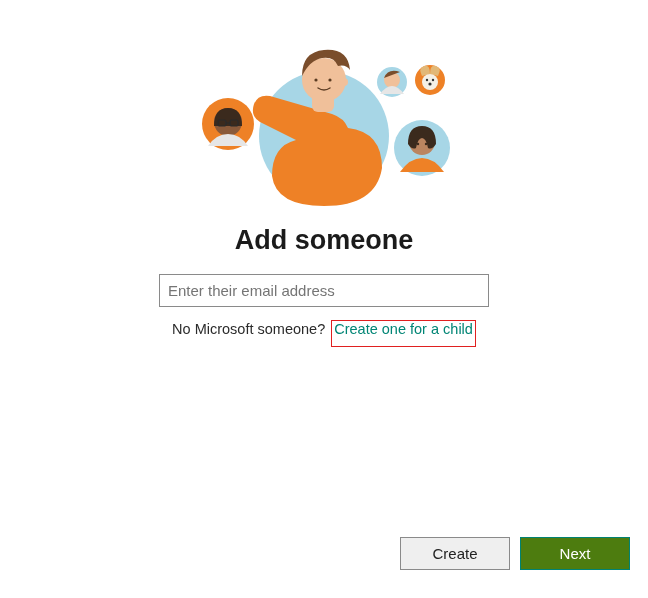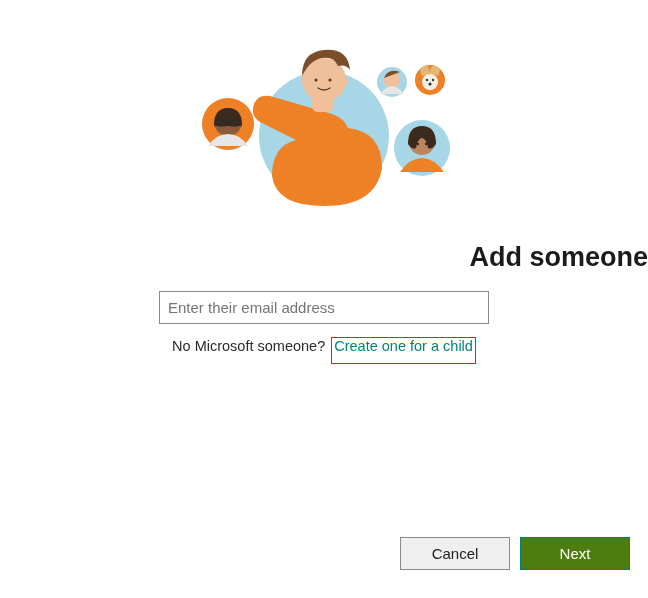--- a/index.html
+++ b/index.html
@@ -1,20 +1,20 @@
 <!DOCTYPE html>
 <html><head>
 <meta charset="utf-8">
 <style>
   * { box-sizing: border-box; margin: 0; padding: 0; }
   html, body { width: 648px; height: 598px; font-family: "Segoe UI", Arial, sans-serif; background: #fff; color: #222; }
   .page { position: relative; width: 648px; height: 598px; }
   .hero { width: 100%; display: flex; justify-content: center; padding-top: 46px; }
   .hero svg { width: 300px; height: 168px; }
-  .title { text-align: right; font-size: 27px; font-weight: 600; margin-top: 28px; color: #1b1b1b; }
+  .title { text-align: center; font-size: 27px; font-weight: 600; margin-top: 11px; color: #1b1b1b; }
   .form-row { margin-top: 18px; display: flex; justify-content: center; }
   .email {
     width: 330px; height: 33px;
     border: 1px solid #8a8a8a;
     padding: 11px 8px;
     font-size: 15px;
     color: #666;
   }
   .sub-row { margin-top: 14px; text-align: center; font-size: 14.5px; color: #2b2b2b; }
   .sub-row .lead { margin-right: 2px; }
@@ -101,17 +101,17 @@
   <div class="form-row">
     <input class="email" type="text" placeholder="Enter their email address" style="">
   </div>
 
   <div class="sub-row">
     <span class="lead">No Microsoft someone?</span>
     <a href="#">Create one for a child</a>
   </div>
 
   <div class="footer">
-    <button class="btn cancel">Cancel</button>
+    <button class="btn cancel">Create</button>
     <button class="btn next">Next</button>
   </div>
 
 </div>
 
 </body></html>

